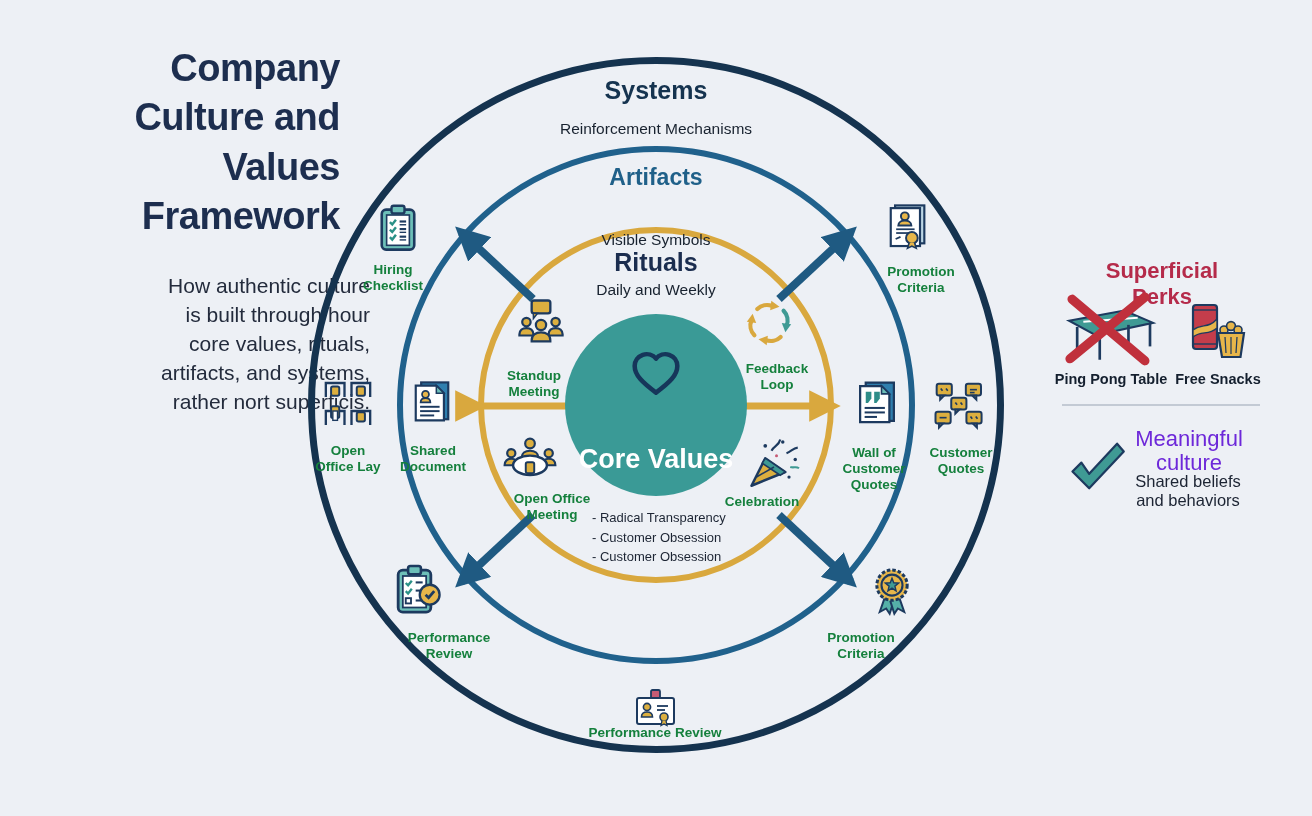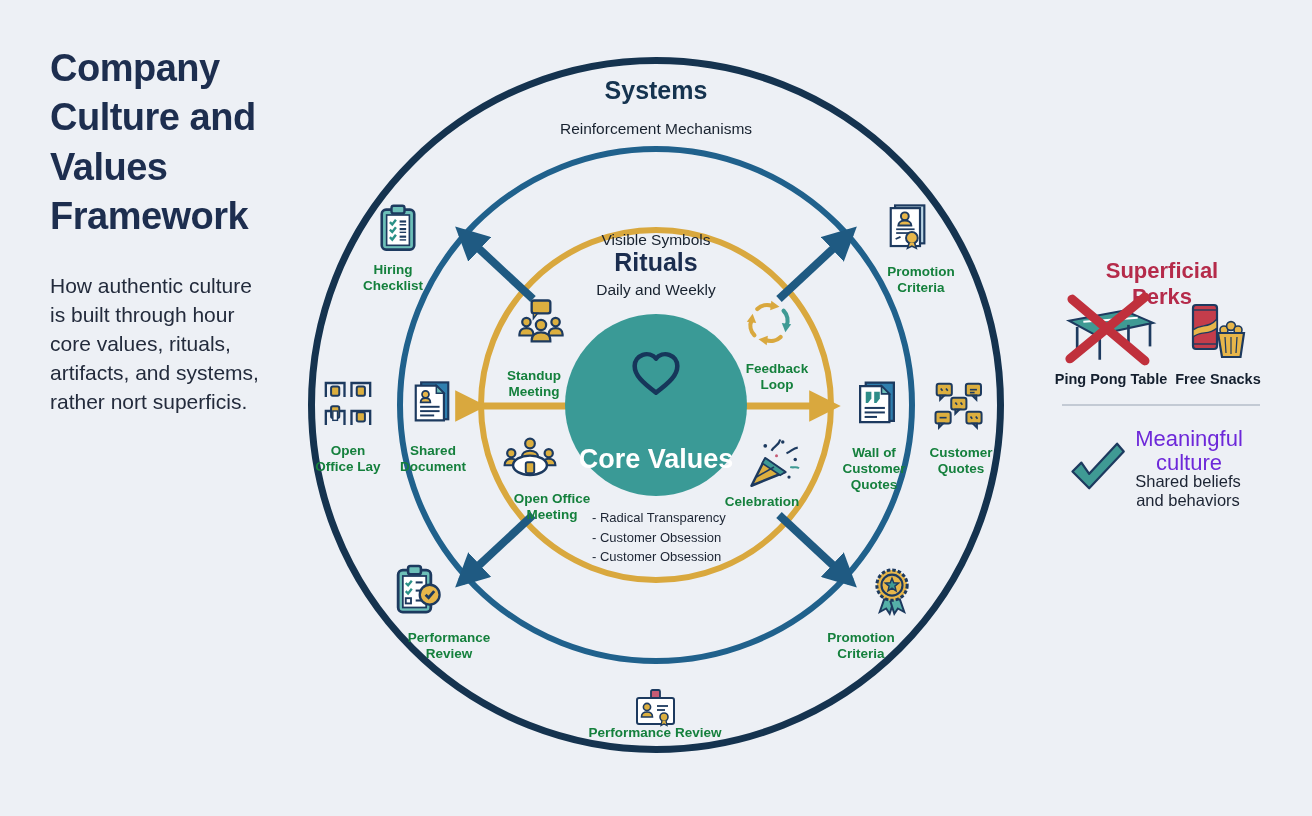--- a/index.html
+++ b/index.html
@@ -2,21 +2,21 @@
 <html><head>
 <meta charset="utf-8">
 <style>
   html,body{margin:0;padding:0;}
   .canvas{
     position:relative;width:1312px;height:816px;overflow:hidden;
     background:#edf0f5;
     font-family:"Liberation Sans","DejaVu Sans",sans-serif;
     color:#141f2e;
   }
-  .abs{position:absolute;}
+  .abs{position:absolute;text-align:right;}
   .pre{white-space:pre-line;}
   .page-title{
     left:50px;top:44px;width:290px;
     font-size:38px;font-weight:bold;line-height:1.3;color:#1d2e4f;letter-spacing:-0.5px;
   }
   .page-subtitle{
     left:50px;top:272px;width:320px;
     font-size:21px;line-height:1.38;color:#232b3c;
   }
   .ring{position:absolute;border-radius:50%;box-sizing:border-box;}
@@ -106,20 +106,21 @@
 
   <div class="abs core-circle">
     <svg style="position:absolute;left:59px;top:24px;width:64px;height:64px" viewBox="0 0 48 48">
       <path d="M24 41c-10-7.5-16-13-16-20a9 9 0 0 1 16-5.5A9 9 0 0 1 40 21c0 7-6 12.5-16 20z" fill="none" stroke="#16365a" stroke-width="3.4" stroke-linejoin="round"></path>
     </svg>
     <div class="core-label">Core Values</div>
   </div>
 
   <div class="abs ring-title t-systems">Systems</div>
   <div class="abs ring-sub   s-systems">Reinforcement Mechanisms</div>
+  <div class="abs ring-title t-artifacts">Artifacts</div>
   <div class="abs ring-sub   s-artifacts">Visible Symbols</div>
   <div class="abs ring-title t-rituals">Rituals</div>
   <div class="abs ring-sub   s-rituals">Daily and Weekly</div>
 
   <div class="abs core-values-list">
     <span>- Radical Transparency</span>
     <span>- Customer Obsession</span>
     <span>- Customer Obsession</span>
   </div>
 

